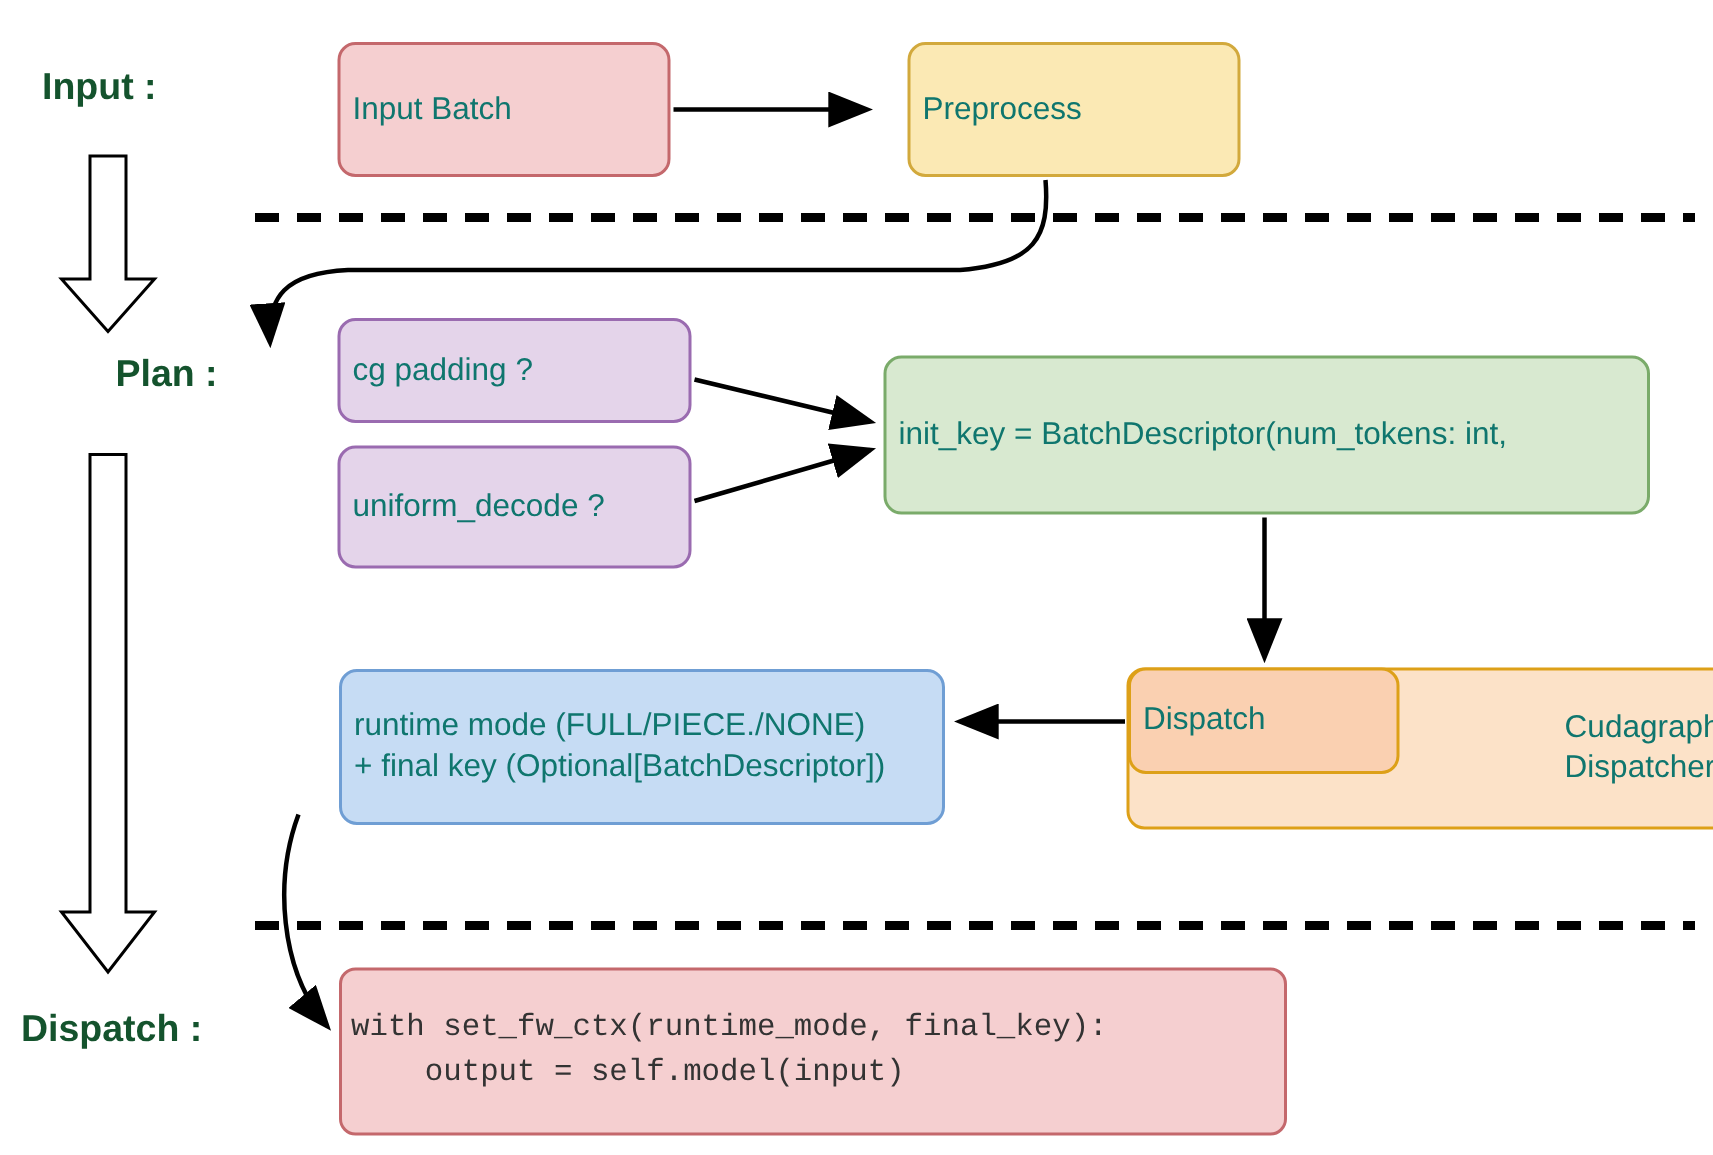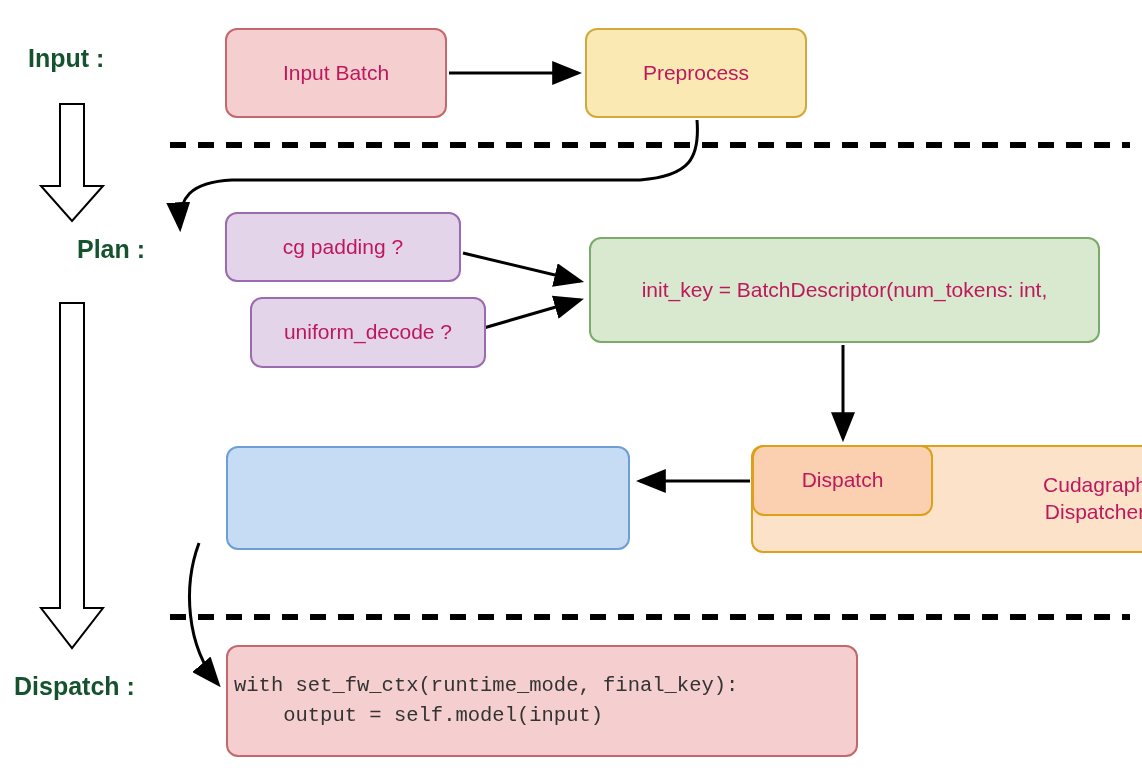--- a/index.html
+++ b/index.html
@@ -37,40 +37,41 @@
     white-space: nowrap;
     letter-spacing: 0px;
   }
 
   .node {
     position: absolute;
     box-sizing: border-box;
     display: flex;
     align-items: center;
     justify-content: center;
-    text-align: center;
+    text-align: left;
     border-radius: 12px;
     border-style: solid;
     border-width: 2px;
     font-family: "Liberation Sans", sans-serif;
     font-size: 21px;
-    color: #be185d;
+    color: #0f766e;
     line-height: 1.28;
     z-index: 3;
     padding: 2px 8px;
   }
   .node .txt { display: block; width: 100%; }
 
   .n-input-batch {
     background: #f5cfd0;
     border-color: #c4686c;
   }
   .n-preprocess {
     background: #fbe9b4;
     border-color: #d2a93c;
+    margin-left: 20px;
   }
   .n-purple {
     background: #e4d4ea;
     border-color: #9a6bb0;
   }
   .n-green {
     background: #d8e9d0;
     border-color: #7aab6a;
   }
   .n-blue {
@@ -146,45 +147,46 @@
   </div>
 
   <div class="node n-preprocess" style="left:585px; top:28px; width:222px; height:90px;">
     <span class="txt">Preprocess</span>
   </div>
 
   <div class="node n-purple" style="left:225px; top:212px; width:236px; height:70px;">
     <span class="txt">cg padding ?</span>
   </div>
 
-  <div class="node n-purple" style="left:225px; top:297px; width:236px; height:71px;margin-left:25px;">
+  <div class="node n-purple" style="left:225px; top:297px; width:236px; height:82px;">
     <span class="txt">uniform_decode ?</span>
   </div>
 
   <div class="node n-green" style="left:589px; top:237px; width:511px; height:106px;">
     <span class="txt">
       <span>init_key = BatchDescriptor(num_tokens: int,</span><br>
     </span>
   </div>
 
   <div class="node n-blue" style="left:226px; top:446px; width:404px; height:104px;">
     <span class="txt">
-      <br>
+      <span>runtime mode (FULL/PIECE./NONE)</span><br>
+      <span>+ final key (Optional[BatchDescriptor])</span>
     </span>
   </div>
 
   <div class="node n-dispatcher-outer" style="left:751px; top:445px; width:420px; height:108px;">
     <span class="txt" style="width:auto;">
       <span>Cudagraph</span><br>
       <span>Dispatcher</span>
     </span>
   </div>
 
   <div class="node n-dispatch-inner" style="left:752px; top:445px; width:181px; height:71px;">
     <span class="txt">Dispatch</span>
   </div>
 
-  <div class="node n-code" style="left:226px; top:645px; width:632px; height:112px;">
+  <div class="node n-code" style="left:226px; top:645px; width:632px; height:112px;border-radius:11px;">
     <span class="txt"><span>with set_fw_ctx(runtime_mode, final_key):</span>
 <span>    output = self.model(input)</span></span>
   </div>
 
 </div>
 
 </body></html>

